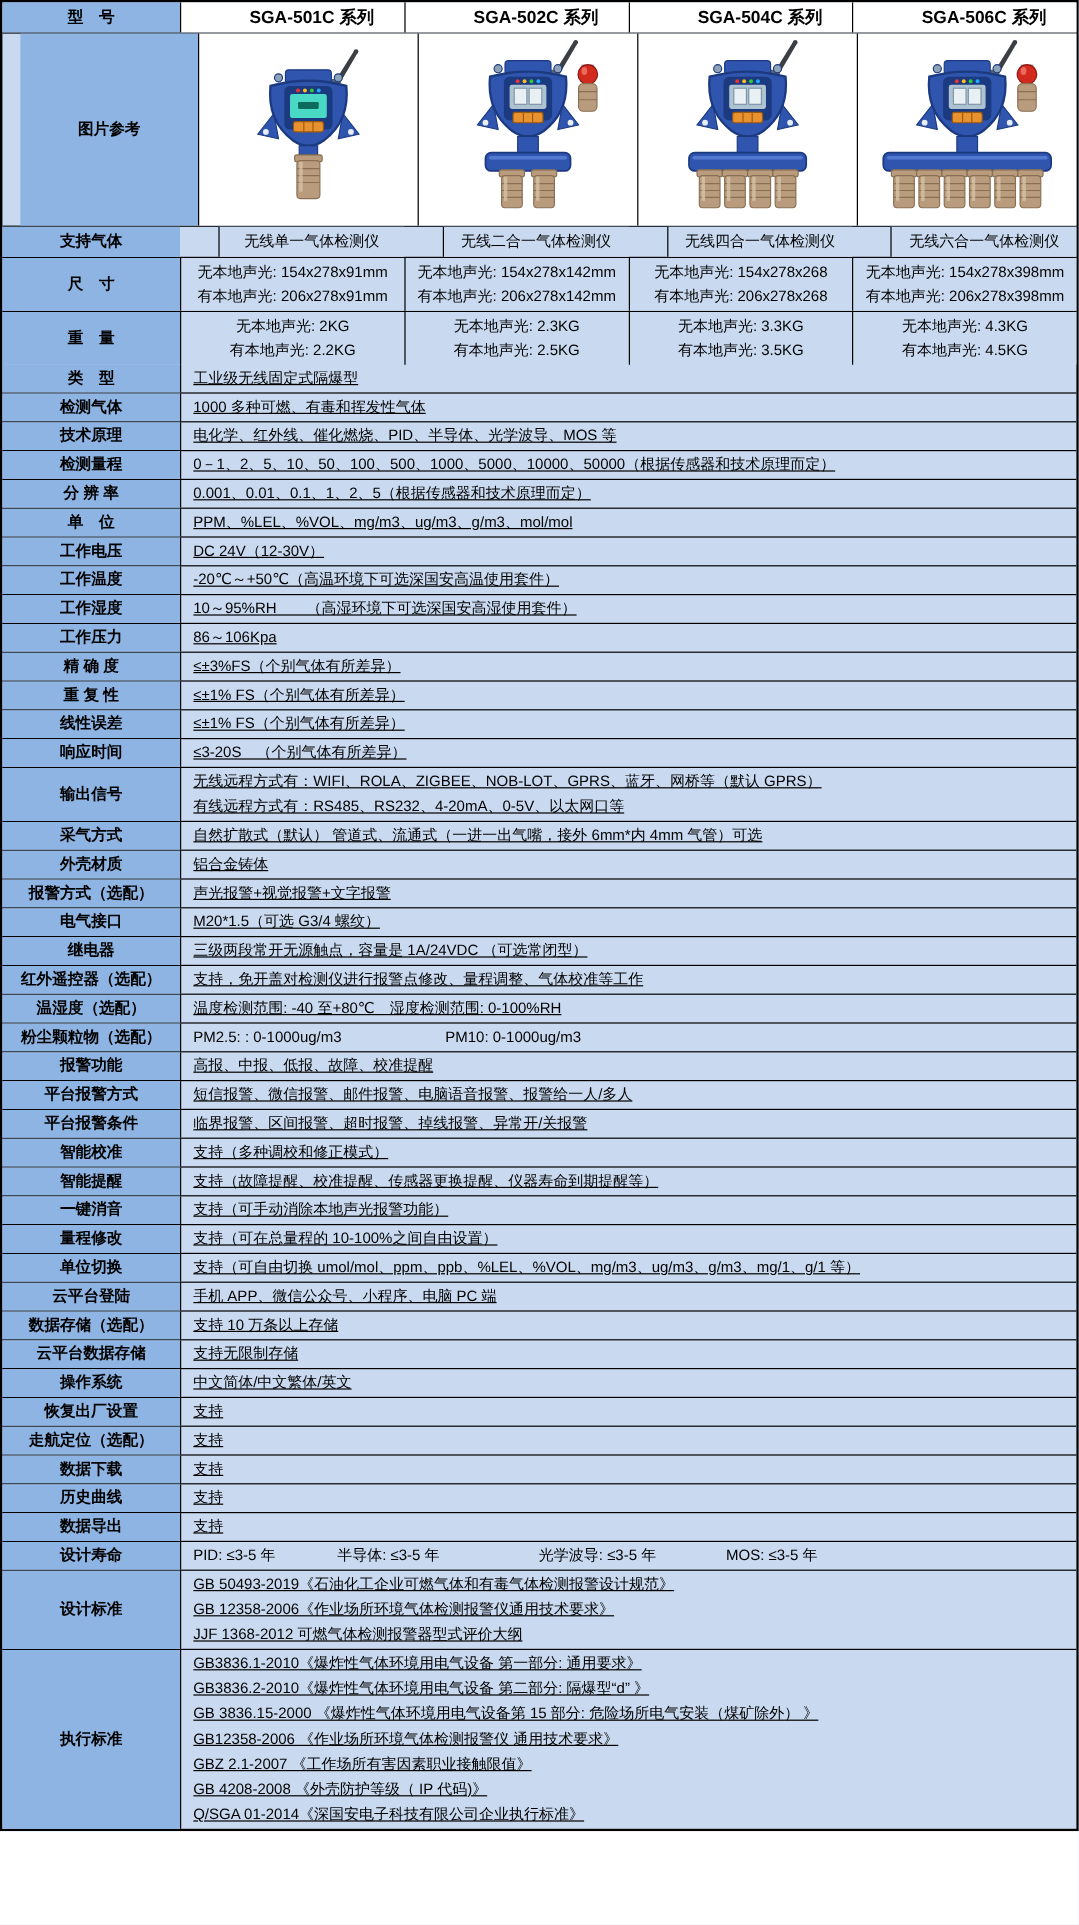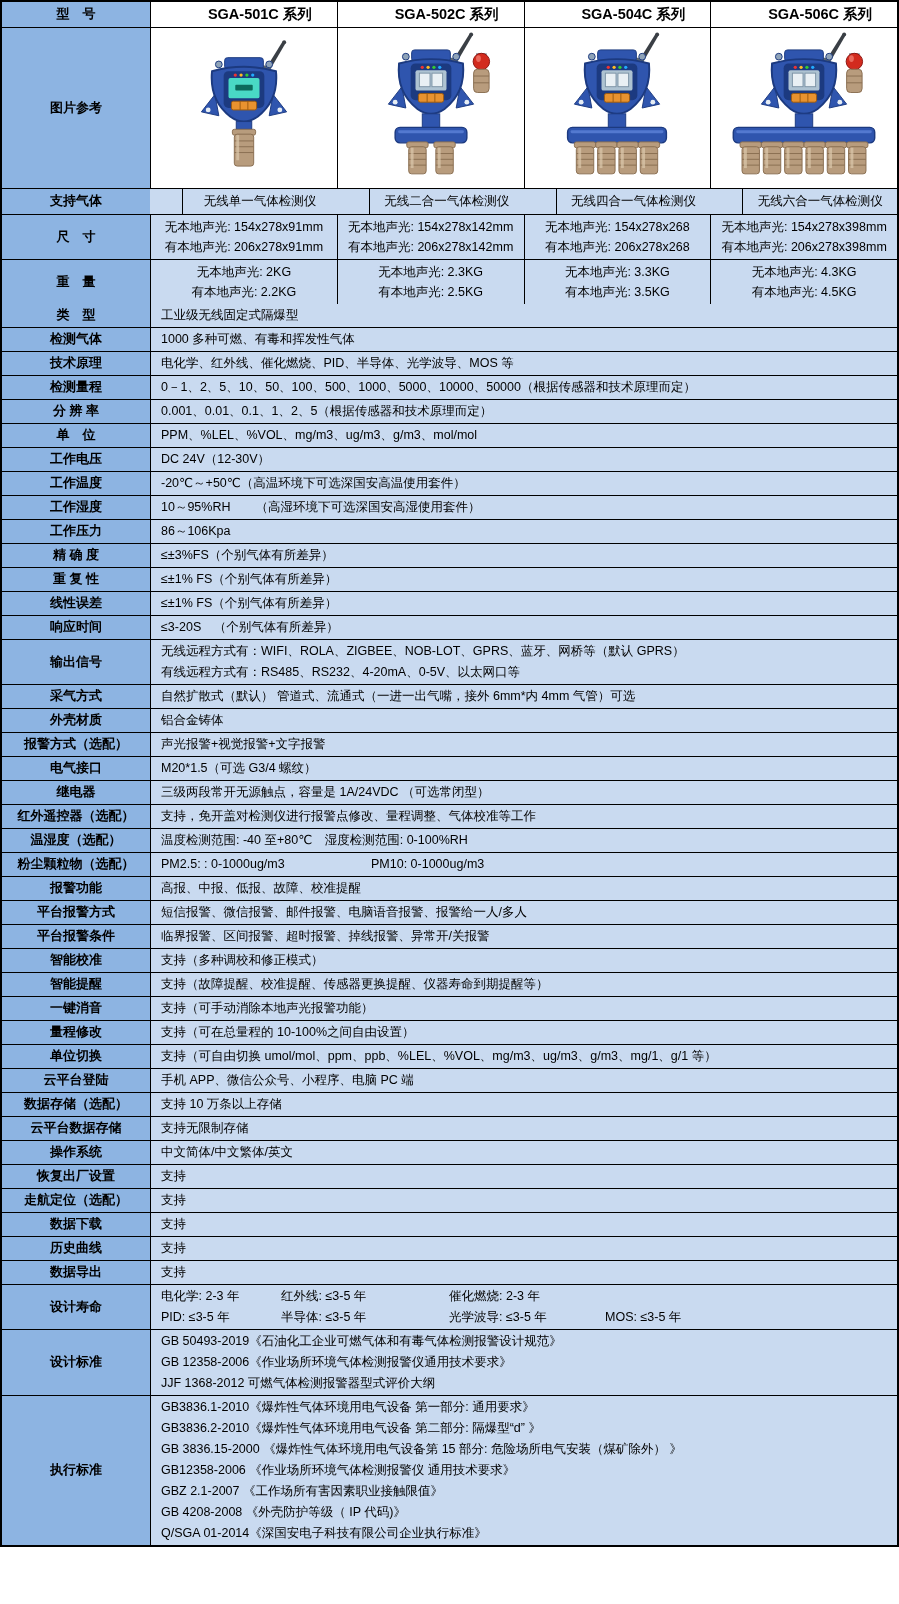--- a/index.html
+++ b/index.html
@@ -8,27 +8,27 @@
   .row{display:flex;border-top:1.5px solid #000;align-items:stretch;}
   .row:first-child{border-top:none;}
   .lbl{flex:0 0 148px;box-sizing:border-box;background:var(--label-bg,#8db4e2);
        display:flex;align-items:center;justify-content:center;text-align:center;
        font-weight:bold;font-size:13px;line-height:1.25;padding:1px 3px;}
   .mcell,.icell,.val{box-sizing:border-box;border-left:1.5px solid #000;}
   .mcell{flex:1 1 0;background:var(--value-bg,#c9daf0);display:flex;flex-direction:column;
          align-items:center;justify-content:center;font-size:12.5px;}
   .hdr{height:25px;}
   .hdr .mcell{background:var(--header-bg,#fff);font-weight:bold;font-size:14.5px;padding-left:32px;}
-  .irow{height:160px;}
+  .irow{height:160px;padding-left:15px;}
   .icell{flex:1 1 0;background:var(--header-bg,#fff);display:flex;align-items:center;justify-content:center;overflow:hidden;}
   .suprow{height:25px;gap:32px;}
   .dblrow{height:44px;}
   .ln2{height:20px;line-height:20px;white-space:nowrap;}
   .spec .val{flex:1 1 0;display:flex;flex-direction:column;justify-content:center;
-             padding:1px 6px 1px 10px;overflow:hidden;}
+             padding:1px 6px 1px 10px;overflow:hidden;text-decoration:underline;}
   .line{height:21px;line-height:21px;font-size:12.5px;white-space:nowrap;overflow:hidden;}
   .seg{display:inline-block;vertical-align:top;}
 </style>
 </head>
 <body>
 
 <div class="tbl">
 
   <div class="row hdr">
     <div class="lbl">型　号</div>
@@ -531,21 +531,20 @@
       </div>
       <div class="row spec">
         <div class="lbl">数据导出</div>
         <div class="val">
           <div class="line">支持</div>
         </div>
       </div>
       <div class="row spec">
         <div class="lbl">设计寿命</div>
         <div class="val">
-          <div class="line"><span class="seg" style="width: 120px;">电化学: 2-3 年</span><span class="seg" style="width: 168px;">红外线: ≤3-5 年</span><span class="seg">催化燃烧: 2-3 年</span></div>
           <div class="line"><span class="seg" style="width: 120px;">PID: ≤3-5 年</span><span class="seg" style="width: 168px;">半导体: ≤3-5 年</span><span class="seg" style="width: 156px;">光学波导: ≤3-5 年</span><span class="seg">MOS: ≤3-5 年</span></div>
         </div>
       </div>
       <div class="row spec">
         <div class="lbl">设计标准</div>
         <div class="val">
           <div class="line">GB 50493-2019《石油化工企业可燃气体和有毒气体检测报警设计规范》</div>
           <div class="line">GB 12358-2006《作业场所环境气体检测报警仪通用技术要求》</div>
           <div class="line">JJF 1368-2012 可燃气体检测报警器型式评价大纲</div>
         </div>

